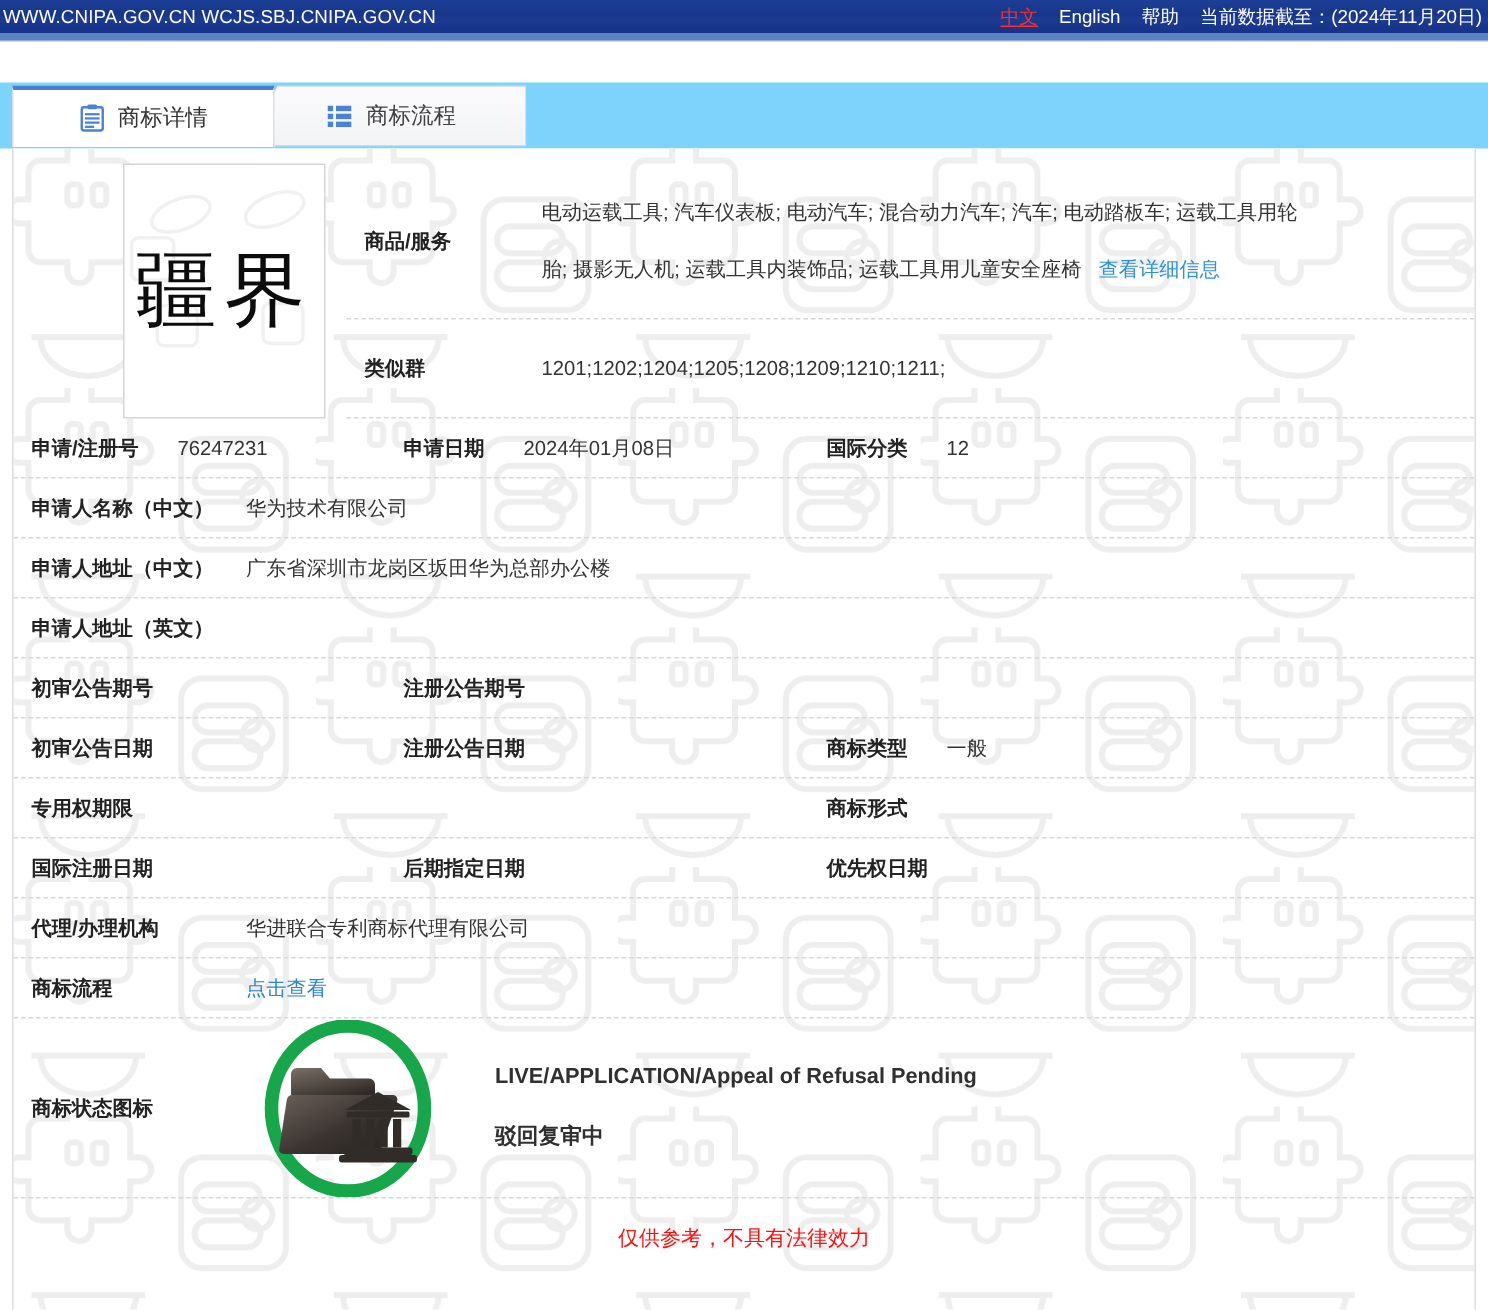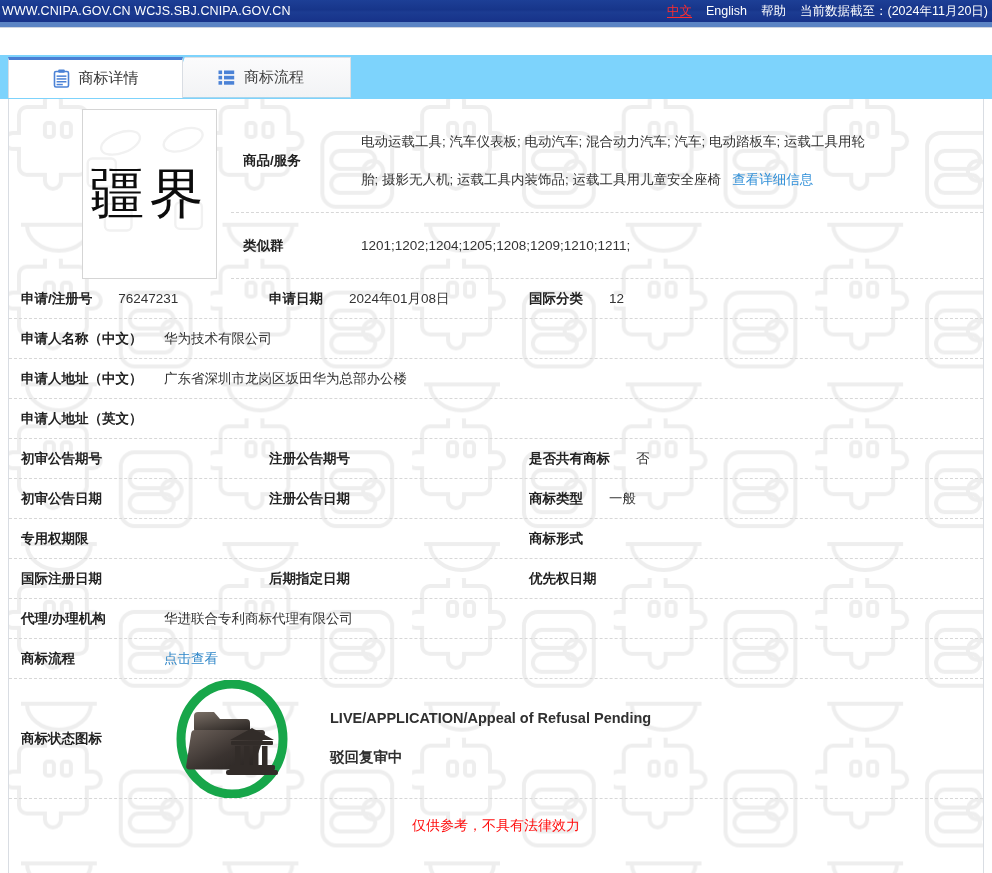--- a/index.html
+++ b/index.html
@@ -173,21 +173,21 @@
     max-width: 610px;
   }
   a.link { color: #2f8fd8; text-decoration: none; cursor: pointer; margin-top: 16px; }
   a.link2 { color: #2e86c8; text-decoration: none; cursor: pointer; }
 
   
   .c3 { display: flex; align-items: center; min-height: 40px; border-bottom: 1px dashed #d7d7d7; }
   .c3 .col { display: flex; align-items: center; }
   .c3 .col.a { flex: 0 0 260px; padding-left: 12px; }
   .c3 .col.b { flex: 0 0 260px; }
-  .c3 .col.c { flex: 1 1 auto; }
+  .c3 .col.c { flex: 1 1 auto; margin-left: 22px; }
   .c3 .k { font-size: 13.5px; font-weight: bold; color: #222222; }
   .c3 .v { font-size: 13.5px; color: #333333; margin-left: 26px; }
 
   
   #statusrow {
     display: flex;
     align-items: center;
     min-height: 120px;
     border-bottom: 1px dashed #d7d7d7;
     position: relative;
@@ -331,24 +331,20 @@
 
     <div class="c3">
       <div class="col a">
         <span class="k">初审公告期号</span>
         <span class="v"></span>
       </div>
       <div class="col b">
         <span class="k">注册公告期号</span>
         <span class="v"></span>
       </div>
-      <div class="col c">
-        <span class="k">是否共有商标</span>
-        <span class="v">否</span>
-      </div>
     </div>
     <div class="c3">
       <div class="col a">
         <span class="k">初审公告日期</span>
         <span class="v"></span>
       </div>
       <div class="col b">
         <span class="k">注册公告日期</span>
         <span class="v"></span>
       </div>

